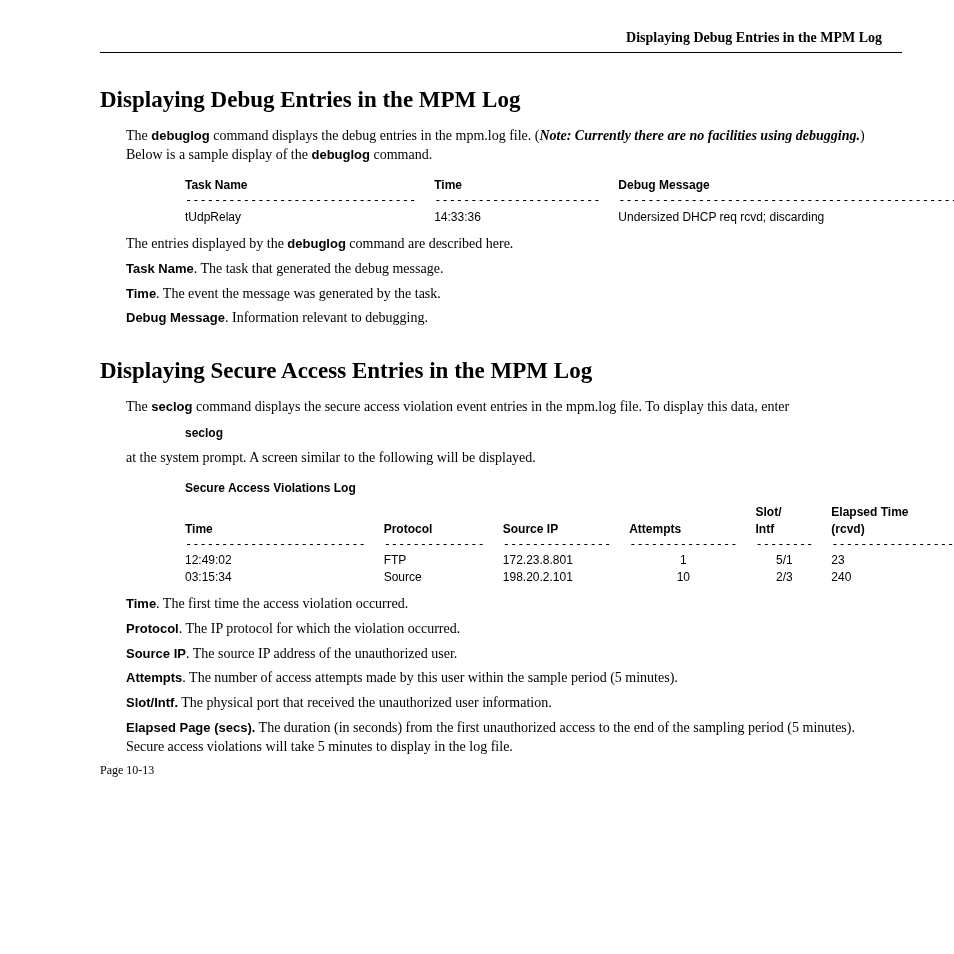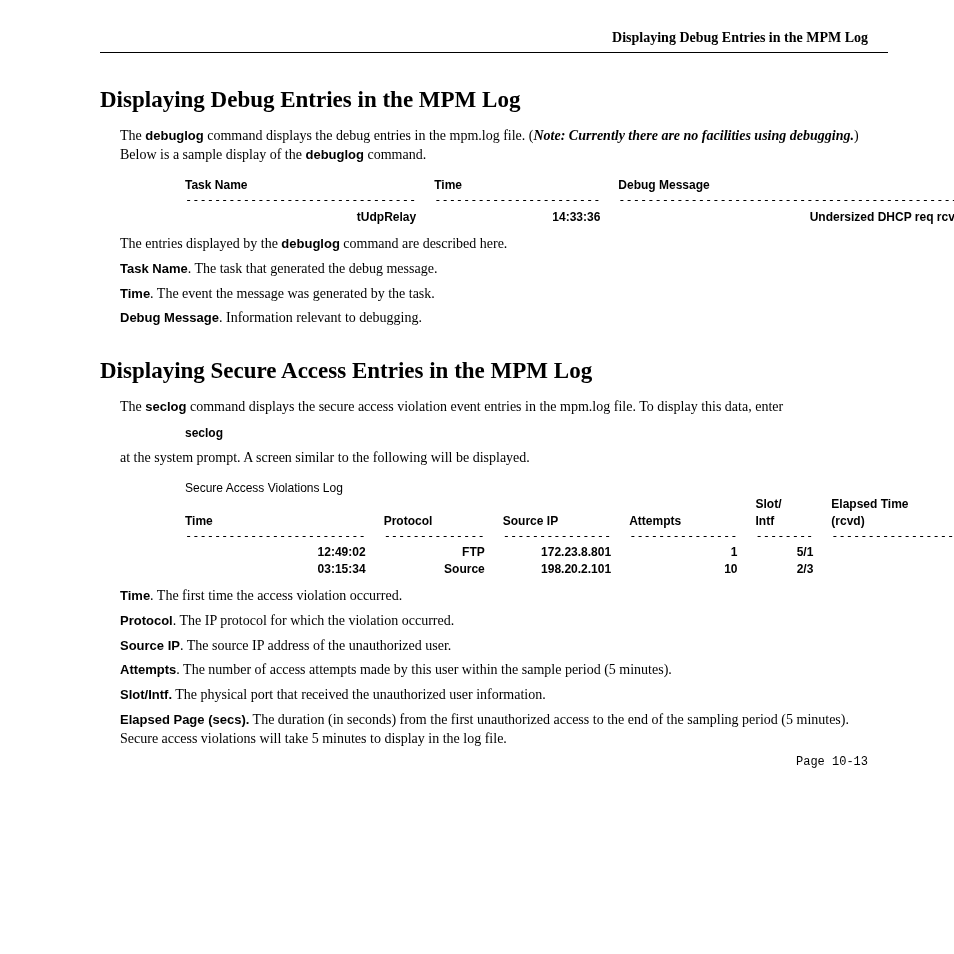--- a/index.html
+++ b/index.html
@@ -4,21 +4,21 @@
 <style>
   body {
     margin: 0;
     padding: 0;
     background: #fff;
     font-family: Georgia, 'Times New Roman', serif;
     color: #000;
     width: 954px;
   }
   .page {
-    padding: 30px 66px 30px 100px;
+    padding: 30px 52px 30px 100px;
   }
   .running-head {
     text-align: right;
     font-family: Georgia, serif;
     font-weight: bold;
     font-size: 14px;
     padding-right: 20px;
     padding-bottom: 6px;
     border-bottom: 1px solid #000;
     margin-bottom: 34px;
@@ -27,41 +27,42 @@
     font-family: Georgia, serif;
     font-weight: bold;
     font-size: 23px;
     margin: 30px 0 14px 0;
   }
   .body-block {
     margin-left: 20px;
     font-size: 14px;
     line-height: 1.35;
   }
-  .body-block p { margin: 6px 0; }
+  .body-block p { margin: 6px 6px; }
   .bold-sans {
     font-family: Arial, Helvetica, sans-serif;
     font-weight: bold;
     font-size: 13px;
   }
   .code-indent {
     margin-left: 65px;
     font-family: Arial, Helvetica, sans-serif;
     font-weight: bold;
     font-size: 12px;
     margin-top: 8px;
     margin-bottom: 8px;
   }
   .tbl {
     margin: 12px 0 10px 65px;
     font-family: Arial, Helvetica, sans-serif;
     font-size: 12px;
   }
   .tbl .title {
-    font-weight: normal;
+    font-weight: bold;
+    margin-bottom: 8px;
   }
   .tbl table { border-collapse: collapse; }
   .tbl th {
     text-align: left;
     font-weight: bold;
     padding: 0 18px 2px 0;
     vertical-align: bottom;
     font-size: 12px;
   }
   .tbl td {
@@ -69,25 +70,25 @@
     white-space: nowrap;
     font-size: 12px;
   }
   .dash-row td {
     font-family: monospace;
     letter-spacing: 0;
     line-height: 0.8;
     padding-bottom: 3px;
     padding-top: 1px;
   }
-  .tbl .data td { font-weight: bold; text-align: right; }
+  .tbl .data td { font-weight: normal; }
   .field-line { margin: 8px 0; }
   .page-num {
-    text-align: right;
-    font-family: Liberation Mono, monospace;
+    text-align: left;
+    font-family: Liberation Serif, serif;
     font-size: 12px;
     padding-right: 20px;
   }
   .center { text-align: center; }
 </style>
 </head>
 <body>
 
 <div class="page">
 

